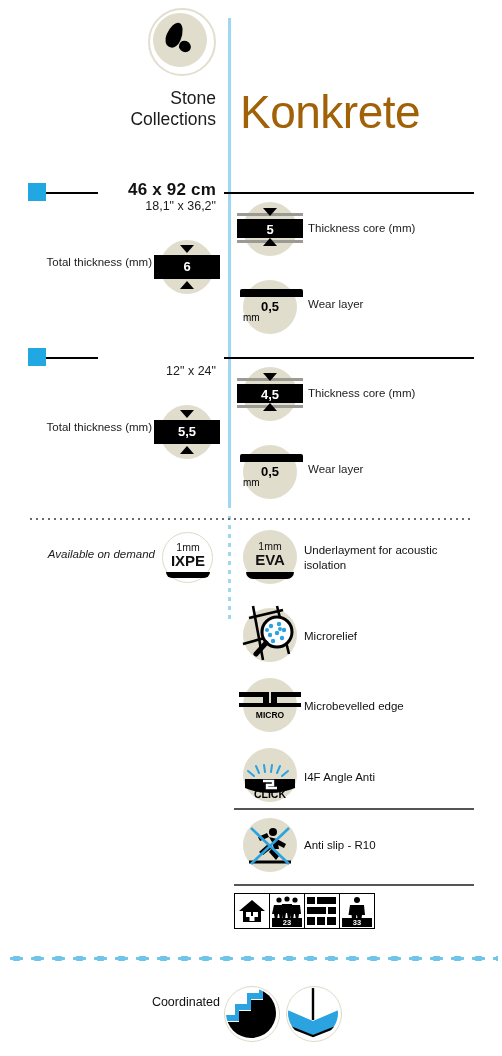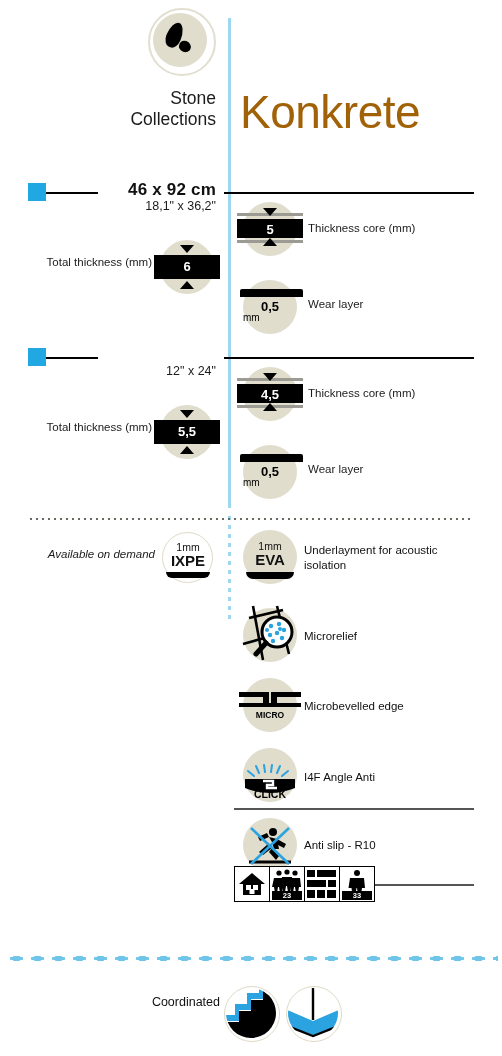--- a/index.html
+++ b/index.html
@@ -266,21 +266,21 @@
       <g stroke="#2aa3e0" stroke-width="2.6">
         <path d="M8 10 L46 46"></path>
           <path d="M46 10 L8 46"></path>
       </g>
     </svg>
   </div>
   <div class="ul-txt" style="left:304px;top:838px;">Anti slip - R10</div>
 
   <div class="hline" style="left:234px;top:884px;width:240px;"></div>
 
-  <div class="badge-row" style="left:234px;top:866px;text-decoration:underline;">
+  <div class="badge-row" style="left:234px;top:893px;text-decoration:underline;">
 
     <div class="badge">
       <svg width="34" height="34" viewBox="0 0 34 34">
         <path d="M17 6 L30 17 L26 17 L26 28 L8 28 L8 17 L4 17 Z" fill="#000"></path>
         <rect x="11" y="18" width="5" height="5" fill="#fff"></rect>
         <rect x="18" y="18" width="5" height="5" fill="#fff"></rect>
         <rect x="14.5" y="22" width="5" height="5" fill="#fff"></rect>
       </svg>
     </div>
 

